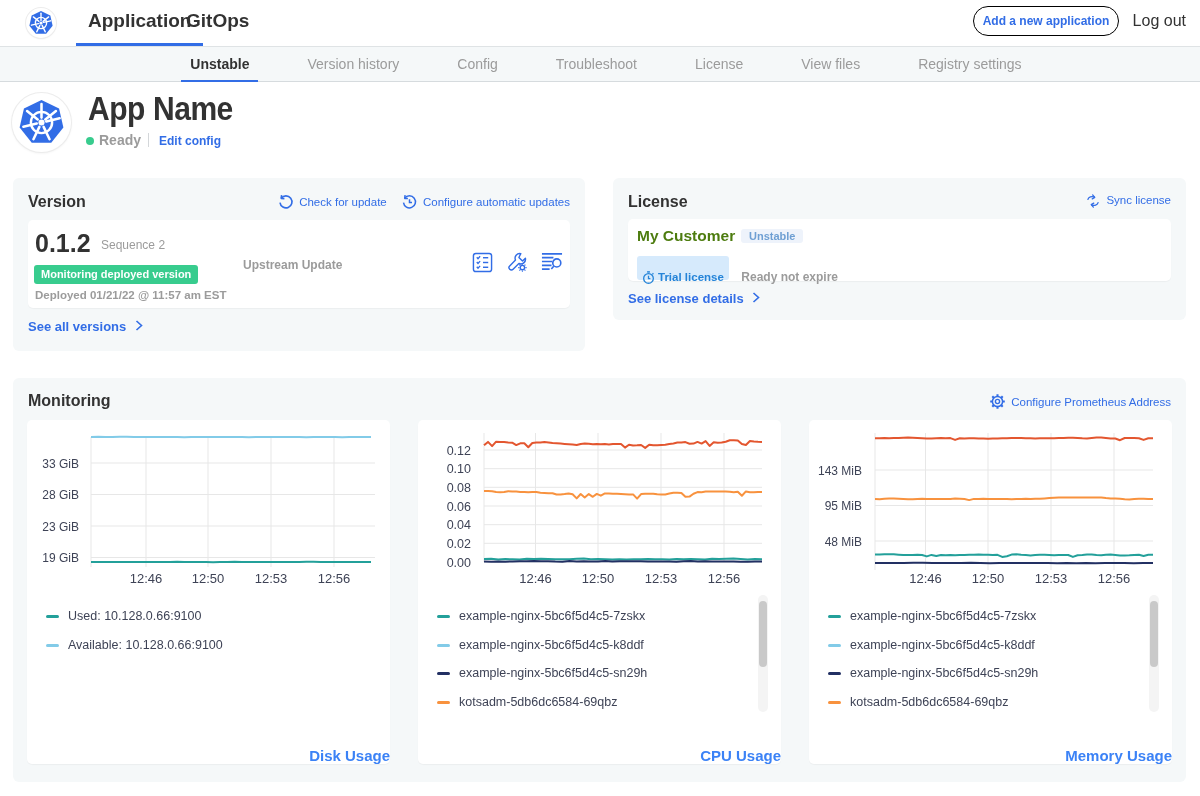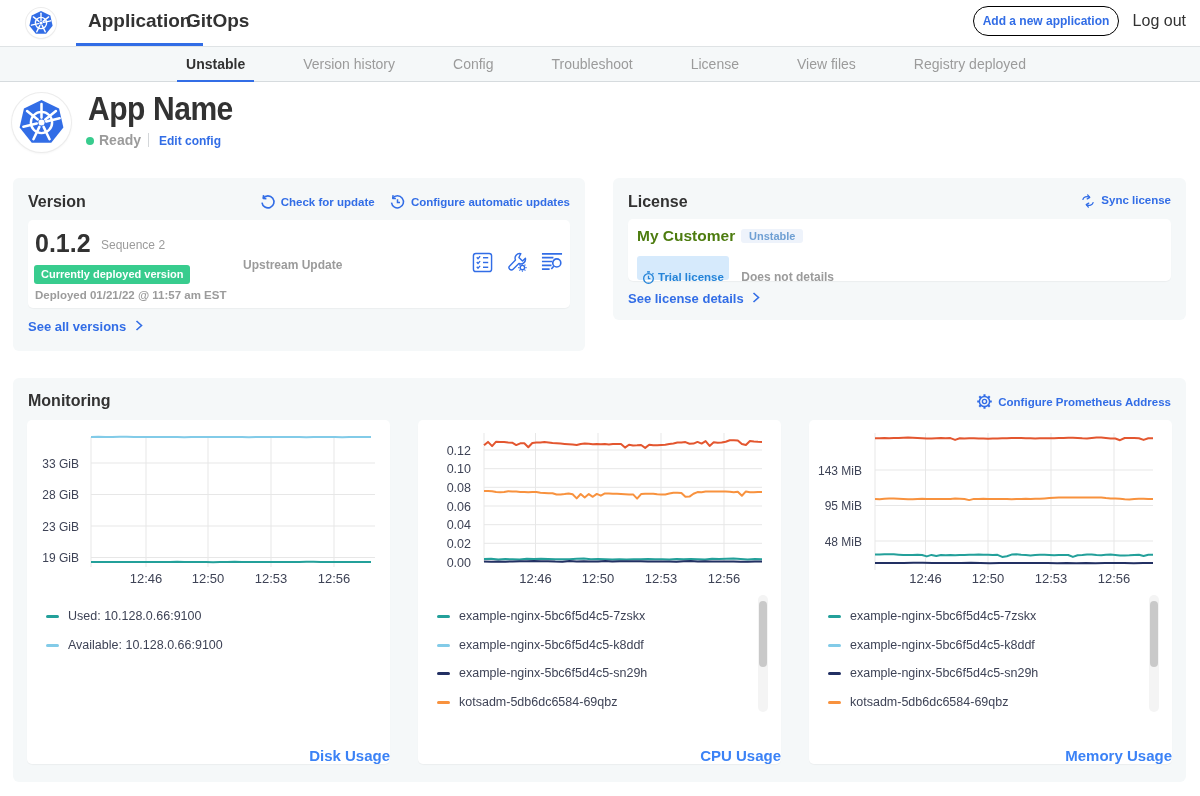--- a/index.html
+++ b/index.html
@@ -33,21 +33,21 @@
 .dot { display:inline-block; width:8px; height:8px; border-radius:50%; background:#38cc8e; margin-right:5px; vertical-align:0px; }
 .sep { display:inline-block; width:1px; height:14px; background:#d4d7da; margin:0 10px 0 7px; vertical-align:-2px; }
 .editcfg { font-size:12px; font-weight:bold; color:#326de6; }
 
 
 .gcard { position:absolute; background:#f5f8f9; border-radius:6px; }
 #version-card { left:13px; top:178px; width:572px; height:173px; }
 #license-card { left:613px; top:178px; width:573px; height:142px; }
 .card-head { position:absolute; top:15px; left:15px; right:15px; height:18px; }
 .card-title { font-size:16px; font-weight:bold; color:#323232; }
-.card-actions { position:absolute; right:0; top:1px; font-size:11.5px; font-weight:bold; color:#326de6; }
+.card-actions { position:absolute; right:0; top:1px; font-size:11.5px; font-weight:normal; color:#326de6; }
 .card-actions .act { margin-left:11px; }
 .card-actions svg { vertical-align:-4px; margin-right:5px; }
 .wcard { position:absolute; left:15px; right:15px; background:#fff; border-radius:5px; box-shadow:0 1px 1px rgba(0,0,0,.04); }
 #version-card .wcard { top:42px; height:88px; }
 #license-card .wcard { top:41px; height:62px; }
 .see-link { position:absolute; left:15px; font-size:13px; font-weight:bold; color:#326de6; }
 #version-card .see-link { top:141px; }
 #license-card .see-link { top:113px; }
 .chev { display:inline-block; margin-left:5px; }
 
@@ -109,21 +109,21 @@
   <div class="logout">Log out</div>
 </div>
 
 <div class="subnav">
   <div class="tab active">Unstable</div>
   <div class="tab">Version history</div>
   <div class="tab">Config</div>
   <div class="tab">Troubleshoot</div>
   <div class="tab">License</div>
   <div class="tab">View files</div>
-  <div class="tab">Registry deployed</div>
+  <div class="tab">Registry settings</div>
 </div>
 
 <div class="app-header">
   <div class="app-icon">
     <svg width="49" height="49" viewBox="0 0 24 24">
       <polygon points="12,1 20.6,5.14 22.72,14.45 16.77,21.91 7.23,21.91 1.28,14.45 3.4,5.14" fill="#326de6"></polygon>
       <circle cx="12" cy="12" r="1.5" fill="#fff"></circle>
       <g stroke="#fff" stroke-width="1.25" fill="none" stroke-linecap="round">
         <circle cx="12" cy="12" r="5.2" stroke-width="1.2"></circle>
         <path d="M12 9.6 L12 2.9"></path>
@@ -151,21 +151,21 @@
       <span class="act"><svg width="17" height="16" viewBox="0 0 17 16" fill="none" stroke="#326de6" stroke-width="1.5">
             <path d="M3.7 4.2 A6 6 0 1 1 2.5 8.6"></path>
             <path d="M4.1 1.2 L3.7 4.4 L6.9 4.6" stroke-linejoin="round"></path>
             <path d="M8.5 5.2 L8.5 8.4 L11 8.4"></path>
           </svg>Configure automatic updates</span>
     </span>
   </div>
   <div class="wcard">
     <span class="vnum">0.1.2</span>
       <span class="vseq">Sequence 2</span>
-    <span class="vtag">Currently deployed version</span>
+    <span class="vtag">Monitoring deployed version</span>
     <span class="vdate">Deployed 01/21/22 @ 11:57 am EST</span>
     <span class="vsource">Upstream Update</span>
     <span class="vicons">
       <svg width="21" height="21" viewBox="0 0 22 22" fill="none" stroke="#326de6" stroke-width="1.5">
           <rect x="1.5" y="1.5" width="19" height="19" rx="2.5"></rect>
           <path d="M5 5.5 L6.3 7 L8.5 4.5" stroke-width="1.4"></path>
           <path d="M11.5 6 L17 6"></path>
           <path d="M5 10.5 L6.3 12 L8.5 9.5" stroke-width="1.4"></path>
           <path d="M11.5 11 L17 11"></path>
           <path d="M5 15.5 L6.3 17 L8.5 14.5" stroke-width="1.4"></path>
@@ -205,21 +205,21 @@
   <div class="wcard">
     <span class="lic-name">My Customer</span>
     <span class="lic-chan">Unstable</span>
     <div class="lic-row2">
       <span class="lic-trial"><svg width="13" height="13" viewBox="0 0 14 14" fill="none" stroke="#2584d8" stroke-width="1.4">
             <circle cx="7" cy="8" r="5.2"></circle>
             <path d="M7 5.2 L7 8.2 L9 8.2"></path>
             <path d="M5.5 1 L8.5 1" stroke-width="1.6"></path>
             <path d="M11.2 3.6 L12.3 2.5"></path>
           </svg>Trial license</span>
-      <span class="lic-exp">Does not details</span>
+      <span class="lic-exp">Ready not expire</span>
     </div>
   </div>
   <a class="see-link">See license details <svg class="chev" width="8" height="11" viewBox="0 0 8 11" fill="none" stroke="#326de6" stroke-width="1.6">
         <path d="M1.5 1 L6.5 5.5 L1.5 10"></path>
       </svg></a>
 </div>
 
 <div class="gcard" id="monitoring">
   <div class="card-head">
     <span class="card-title">Monitoring</span>

